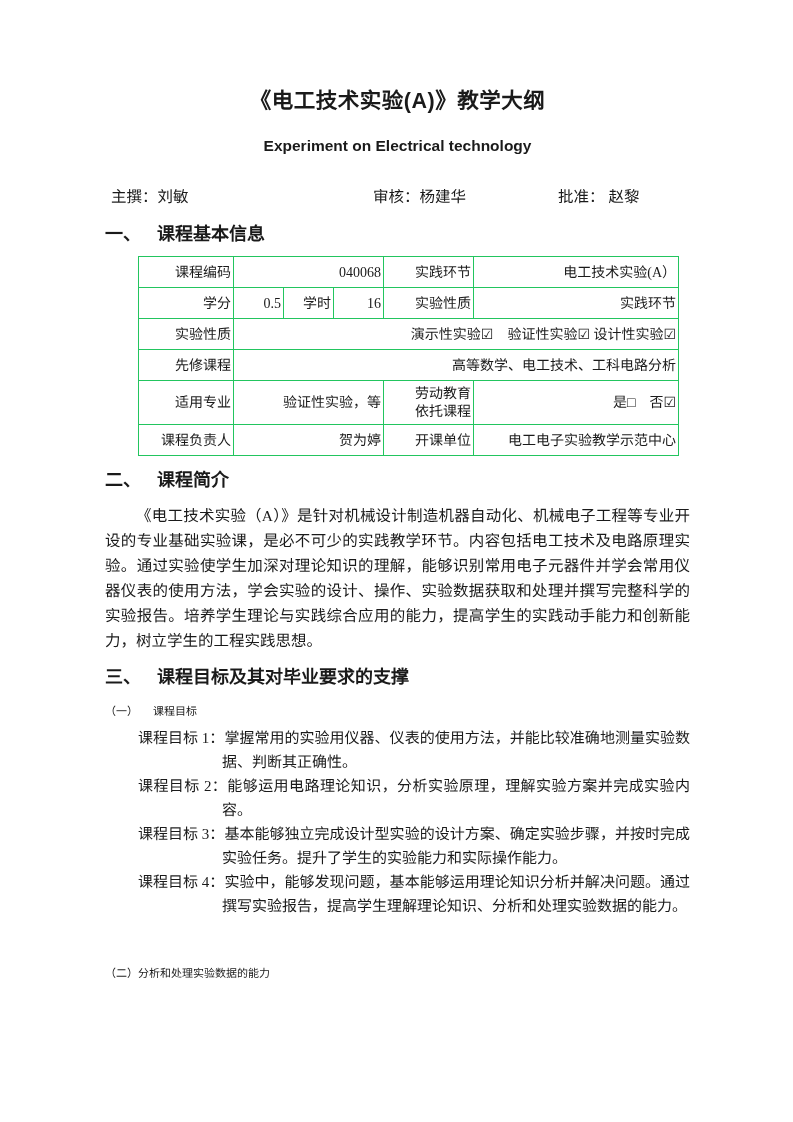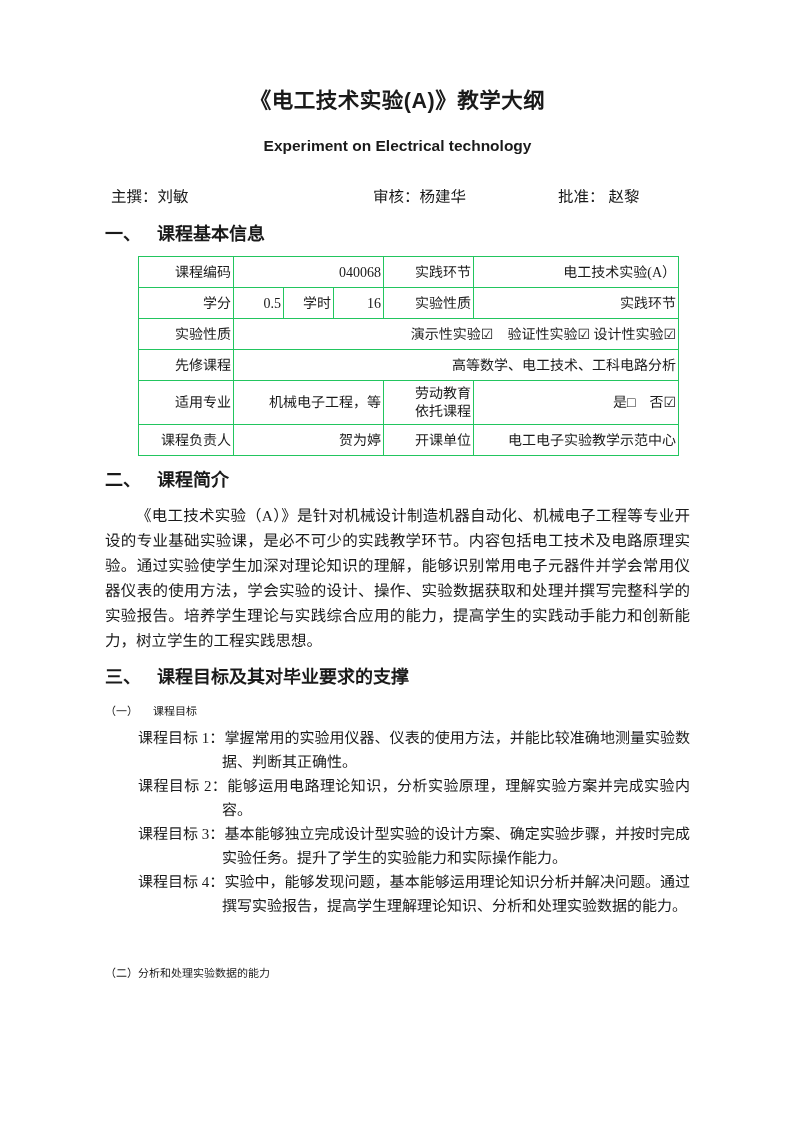--- a/index.html
+++ b/index.html
@@ -171,21 +171,21 @@
           <td colspan="5">演示性实验☑　验证性实验☑  设计性实验☑</td>
         </tr>
 
         <tr>
           <td>先修课程</td>
           <td colspan="5">高等数学、电工技术、工科电路分析</td>
         </tr>
 
         <tr class="tall">
           <td>适用专业</td>
-          <td colspan="3">机械电子工程，等</td>
+          <td colspan="3">验证性实验，等</td>
           <td class="twoline">
             <span>劳动教育</span><br>
             <span>依托课程</span>
           </td>
           <td>是□　否☑</td>
         </tr>
 
         <tr>
           <td>课程负责人</td>
           <td colspan="3">贺为婷</td>

